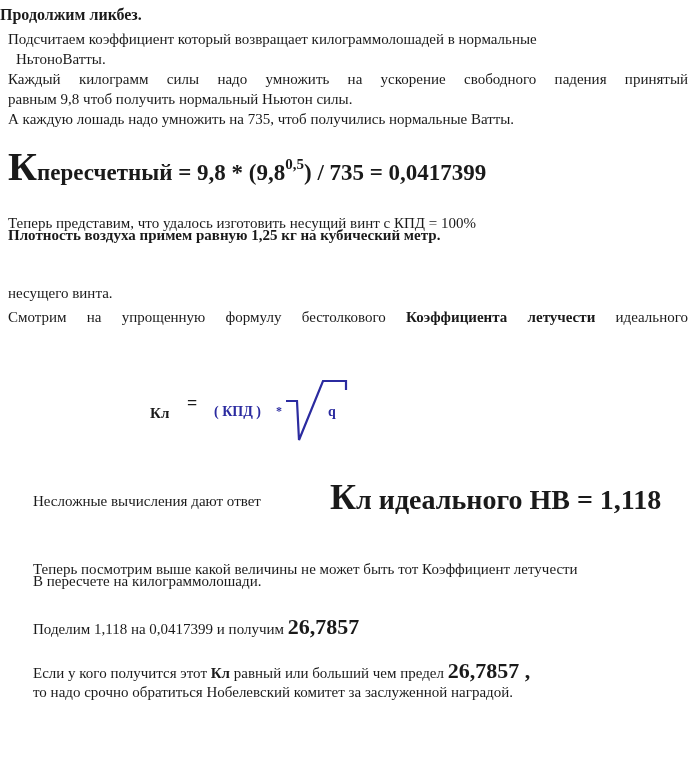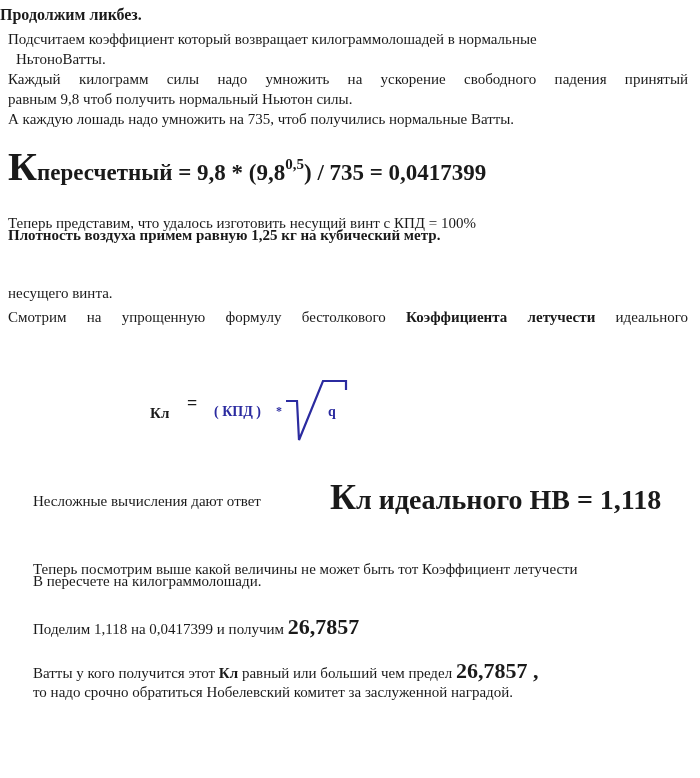--- a/index.html
+++ b/index.html
@@ -59,15 +59,15 @@
 </div>
 
 <div class="abs p" style="left:33px; top:559px;">Теперь посмотрим выше какой величины не может быть тот Коэффициент летучести</div>
 <div class="abs p" style="left:33px; top:571px;">В пересчете на килограммолошади.</div>
 
 <div class="abs p" style="left:33px; top:617px;">
   <span>Поделим 1,118  на  0,0417399 и получим </span><span class="num-big">26,7857</span>
 </div>
 
 <div class="abs p" style="left:33px; top:661px;">
-  <span>Ватты у кого получится этот </span><b>Кл</b><span> равный или больший чем предел </span><span class="num-big">26,7857</span><span class="num-big"> ,</span>
+  <span>Если у кого получится этот </span><b>Кл</b><span> равный или больший чем предел </span><span class="num-big">26,7857</span><span class="num-big"> ,</span>
 </div>
 <div class="abs p" style="left:33px; top:682px;">то надо срочно обратиться Нобелевский комитет за заслуженной наградой.</div>
 
 </body></html>

